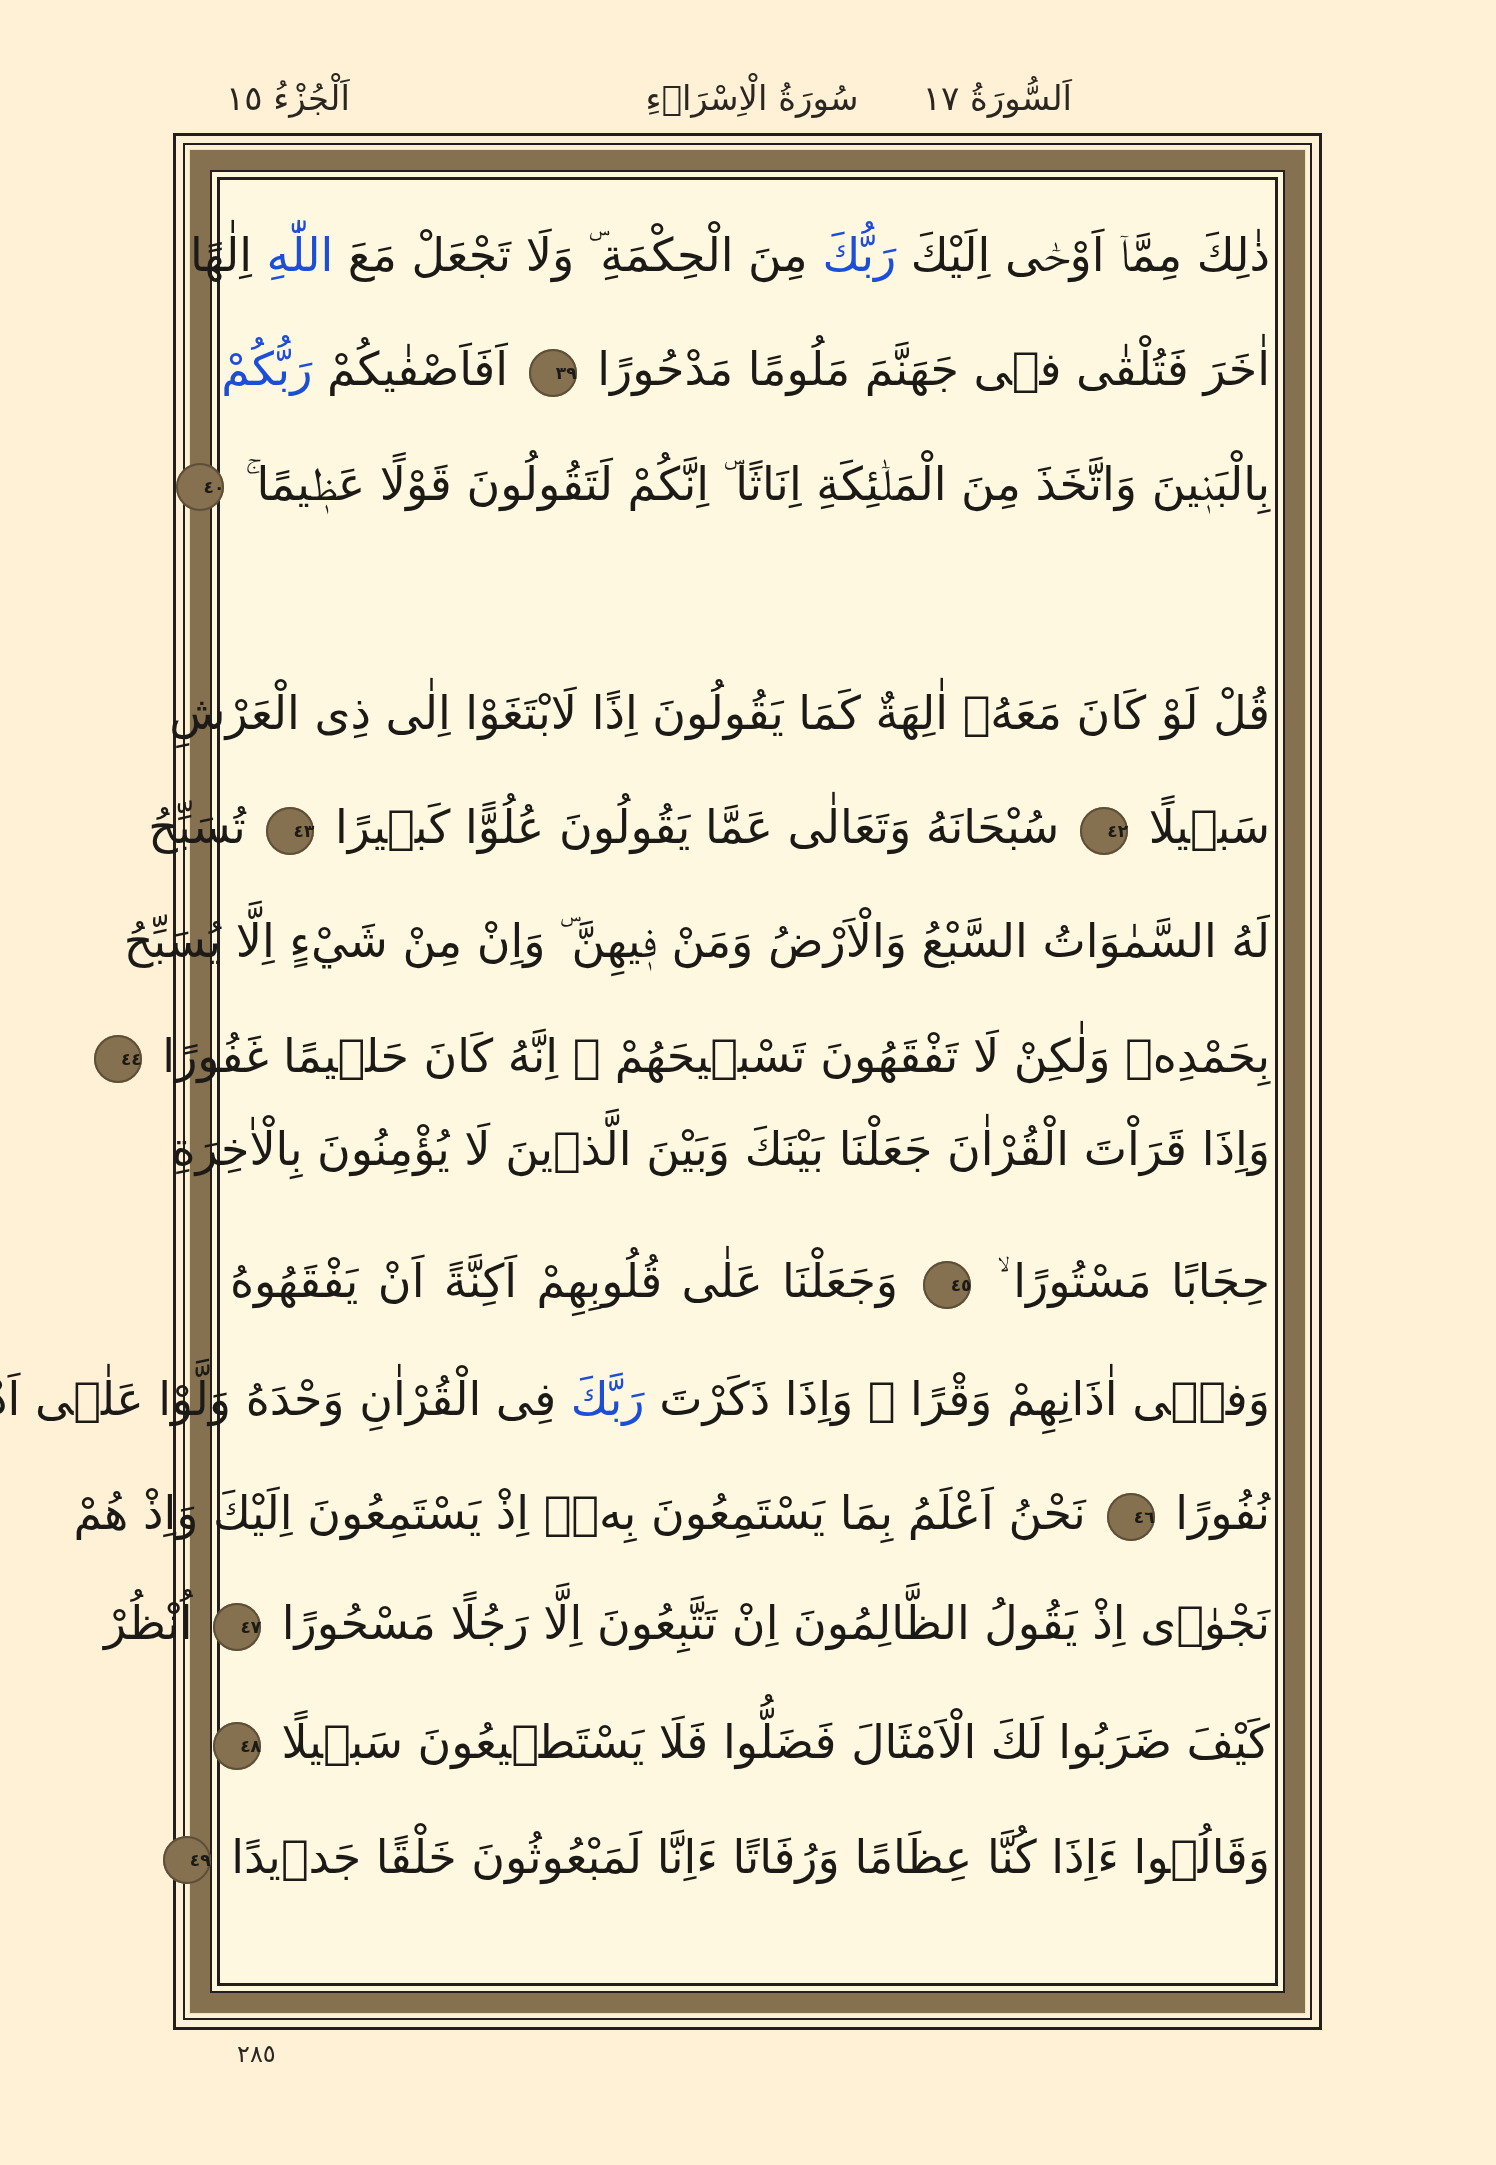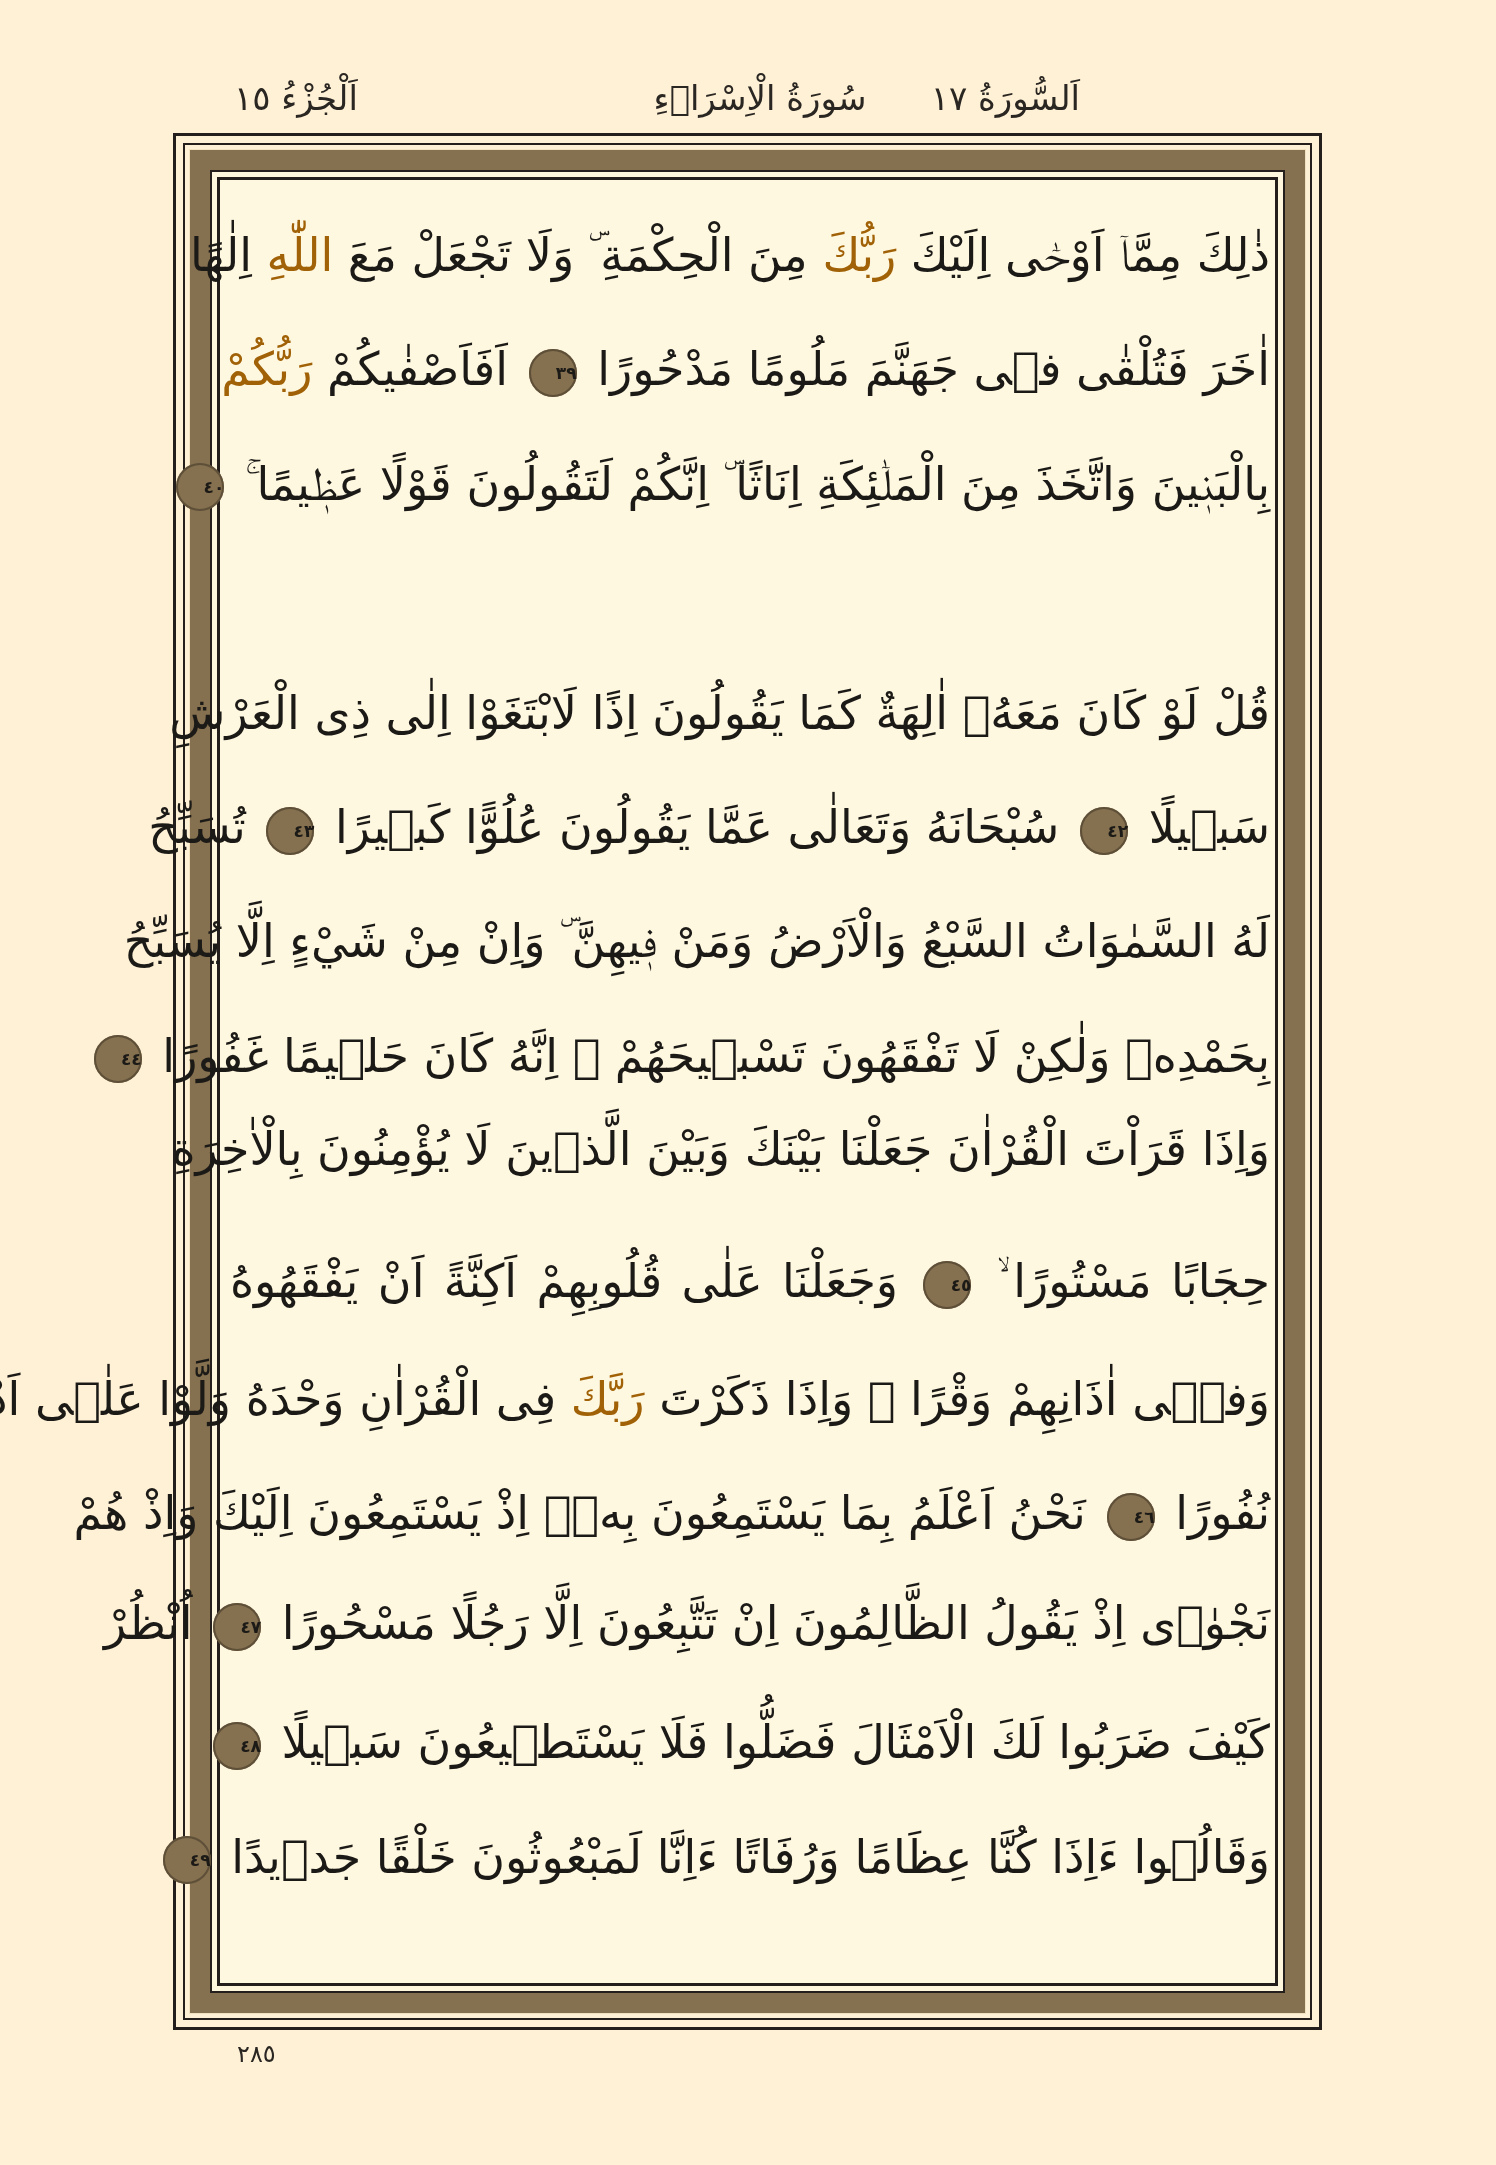--- a/index.html
+++ b/index.html
@@ -5,21 +5,21 @@
     html, body { margin: 0; padding: 0; }
     body {
       width: 1496px; height: 2165px;
       background: #fff1d6;
       position: relative;
       overflow: hidden;
       font-family: "DejaVu Sans", sans-serif;
       color: #1c1a17;
     }
     .header {
-      position: absolute; top: 68px; left: 12px; width: 1248px; height: 60px;
+      position: absolute; top: 68px; left: 4px; width: 1248px; height: 60px;
     }
     .hdr-item {
       position: absolute; top: 0; font-size: 34px; line-height: 60px;
       direction: rtl; white-space: nowrap; color: #2a2622;
     }
     .hdr-juz { left: 222px; }
     .hdr-surah-name { left: 0; width: 1496px; text-align: center; }
     .hdr-surah-num { right: 180px; }
 
     .frame-outer {
@@ -45,21 +45,21 @@
     .text-area {
       position: absolute; left: 230px; top: 195px; width: 1040px; height: 1770px;
     }
     .line {
       position: absolute; left: 0; width: 1040px; height: 100px;
       direction: rtl; text-align: justify; text-align-last: justify;
       font-family: "DejaVu Sans", sans-serif;
       font-size: 46px; line-height: 100px; white-space: nowrap;
       color: #1c1a17;
     }
-    .red { color: #a16207; }
+    .red { color: #1d4ed8; }
     .marker {
       display: inline-block; width: 48px; height: 48px;
       border-radius: 50%; background: #85704f;
       box-shadow: 0 0 0 2px #5e4f39 inset;
       color: #1c1a17; font-size: 17px; line-height: 48px; text-align: center;
       vertical-align: middle; margin: 0 6px; font-weight: bold;
       direction: rtl;
     }
     .page-number {
       position: absolute; left: 237px; top: 2040px; font-size: 24px; color: #2a2622;

